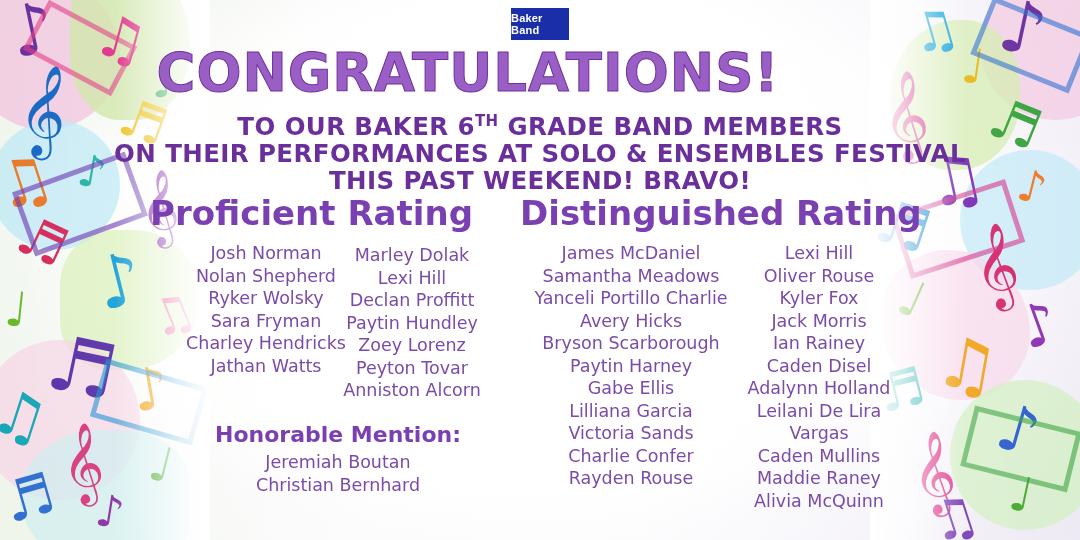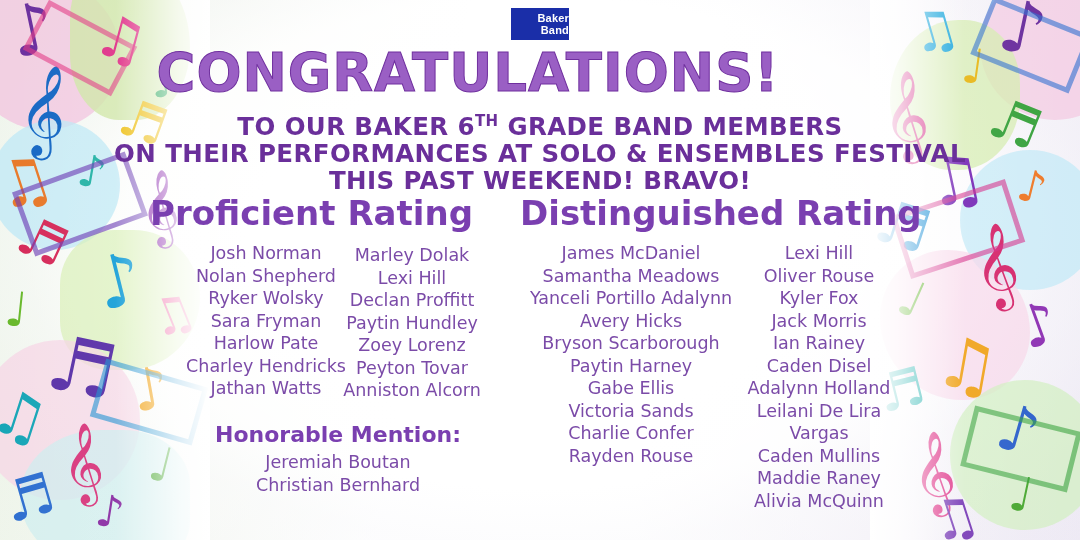--- a/index.html
+++ b/index.html
@@ -66,21 +66,21 @@
     top: 6px;
     left: 50%;
     transform: translateX(-50%);
     width: 58px;
     height: 32px;
     background: #1a2ea8;
     border: 2px solid #ffffff;
     display: flex;
     flex-direction: column;
     justify-content: center;
-    align-items: flex-end;
+    align-items: flex-start;
     z-index: 6;
   }
   .logo-line {
     color: #ffffff;
     font-weight: bold;
     font-size: 11px;
     letter-spacing: 0.2px;
     line-height: 12px;
   }
 
@@ -246,43 +246,43 @@
     </div>
 
     <div class="section-title" id="proficient-title">Proficient Rating</div>
     <div class="section-title" id="distinguished-title">Distinguished Rating</div>
 
     <div class="name-list" id="prof-col-1">
       <div>Josh Norman</div>
       <div>Nolan Shepherd</div>
       <div>Ryker Wolsky</div>
       <div>Sara Fryman</div>
-      <div>Harlow Pate</div>
       <div>Charley Hendricks</div>
       <div>Jathan Watts</div>
     </div>
 
     <div class="name-list" id="prof-col-2">
       <div>Marley Dolak</div>
       <div>Lexi Hill</div>
       <div>Declan Proffitt</div>
       <div>Paytin Hundley</div>
       <div>Zoey Lorenz</div>
       <div>Peyton Tovar</div>
       <div>Anniston Alcorn</div>
     </div>
 
     <div class="name-list" id="dist-col-1">
       <div>James McDaniel</div>
       <div>Samantha Meadows</div>
-      <div>Yanceli Portillo Adalynn</div>
+      <div>Yanceli Portillo Charlie</div>
       <div>Avery Hicks</div>
       <div>Bryson Scarborough</div>
       <div>Paytin Harney</div>
       <div>Gabe Ellis</div>
+      <div>Lilliana Garcia</div>
       <div>Victoria Sands</div>
       <div>Charlie Confer</div>
       <div>Rayden Rouse</div>
     </div>
 
     <div class="name-list" id="dist-col-2">
       <div>Lexi Hill</div>
       <div>Oliver Rouse</div>
       <div>Kyler Fox</div>
       <div>Jack Morris</div>

